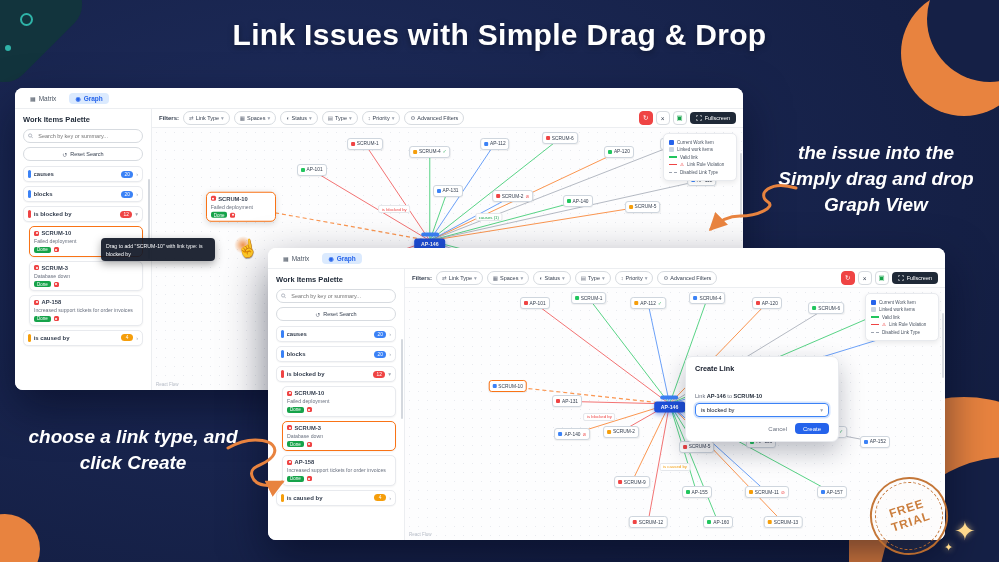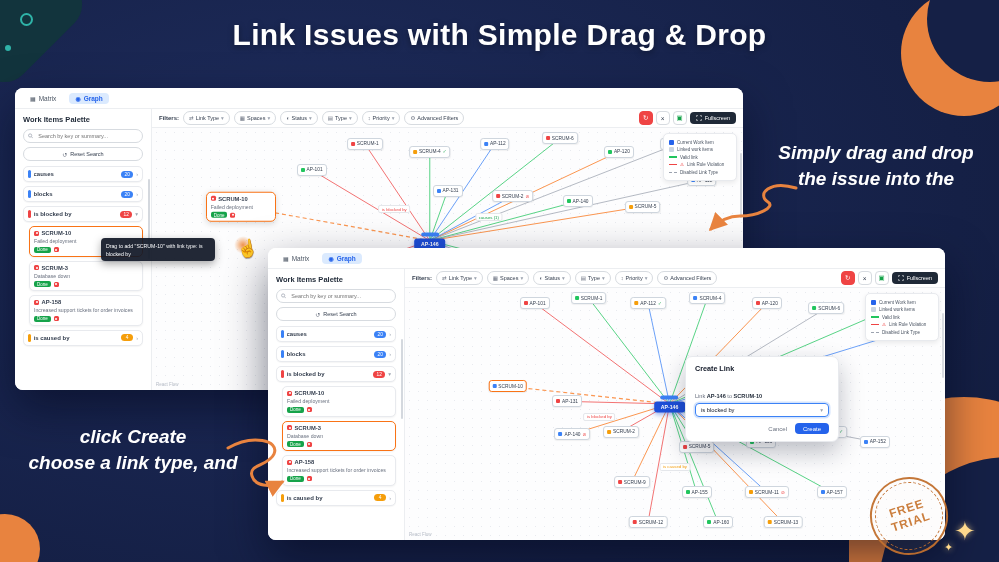--- a/index.html
+++ b/index.html
@@ -133,27 +133,28 @@
   </div>
 <div class="deco deco-br">
     <div class="br-c1"></div>
     <div class="br-c2"></div>
   </div>
 <div class="deco deco-bl"></div>
 
 <div class="title">Link Issues with Simple Drag &amp; Drop</div>
 
 <div class="cap cap-right">
+  <div>the issue into the</div>
   <div>Simply drag and drop</div>
-  <div>the issue into the</div>
+  <div>Graph View</div>
 </div>
 
 <div class="cap cap-left">
+  <div>choose a link type, and</div>
   <div>click Create</div>
-  <div>choose a link type, and</div>
 </div>
 
 <svg class="arrow-svg" style="left:700px;top:178px;" width="100" height="65" viewBox="0 0 100 65">
   <defs>
       <marker id="ah1" markerWidth="7" markerHeight="7" refX="5" refY="3" orient="auto">
         <path d="M0,0 L6,3 L0,6 z" fill="#e8833f"></path>
       </marker>
     </defs>
   <path d="M96,10 C70,2 56,16 68,24 C76,29 58,38 40,38 C28,38 19,43 11,51" fill="none" stroke="#e8833f" stroke-width="3" stroke-linecap="round" marker-end="url(#ah1)"></path>
 </svg>

